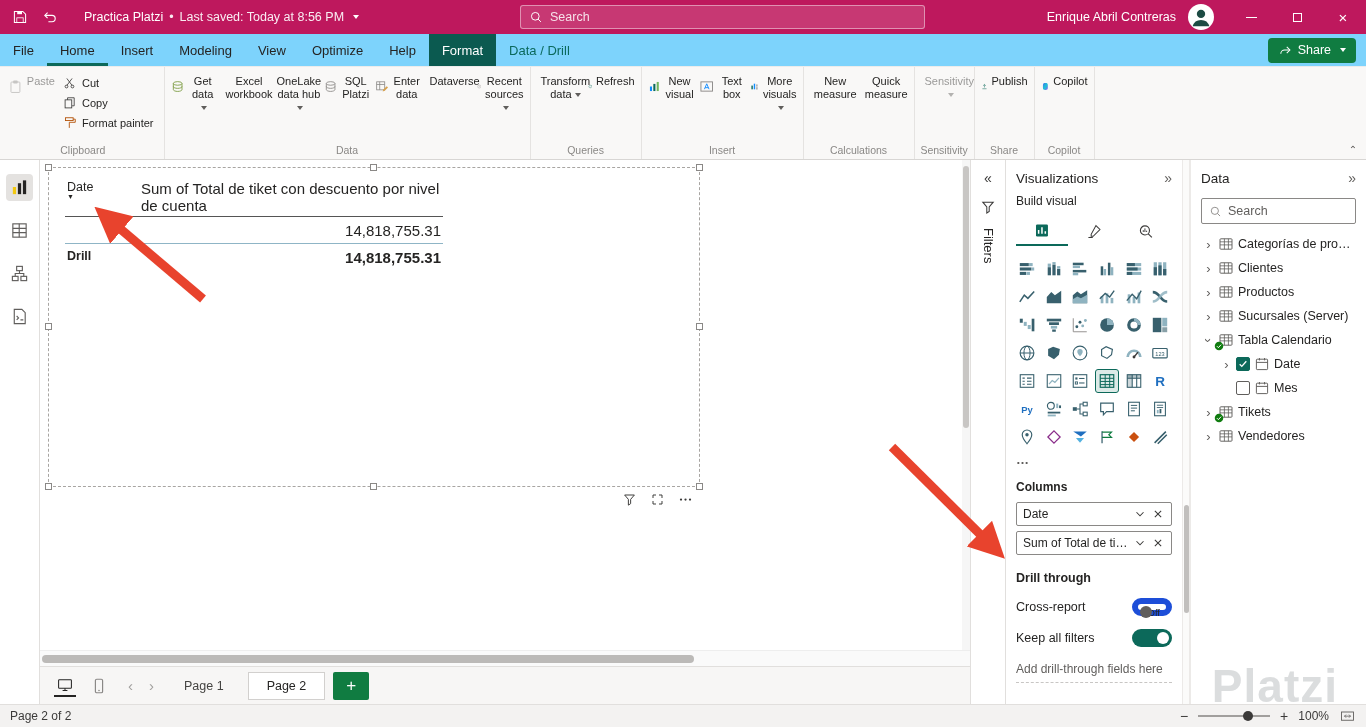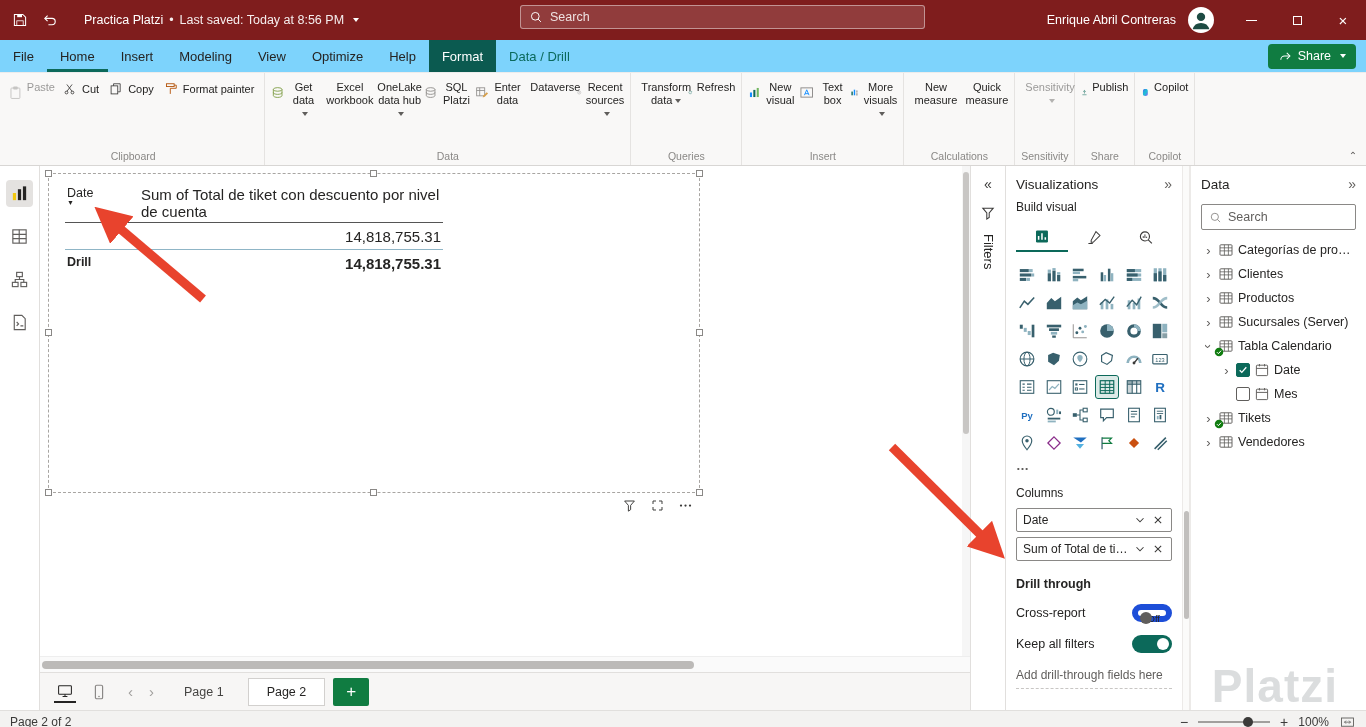--- a/index.html
+++ b/index.html
@@ -1,21 +1,21 @@
 <!DOCTYPE html>
 <html><head>
 <meta charset="utf-8">
 <style>
 *{box-sizing:border-box;margin:0;padding:0}
 html,body{width:1366px;height:727px;overflow:hidden;background:#fff;color:#252423;
   font-family:"Liberation Sans","DejaVu Sans",sans-serif;font-size:12px}
 .ic svg,.ric svg,.tree-ic svg,.pill-ic svg,.grid-cell svg,.nbtn svg,.vtab svg{width:100%;height:100%;display:block}
 
 
-.titlebar{height:40px;background:#7f1d1d;display:flex;align-items:center;color:#fff;position:relative}
+.titlebar{height:34px;background:#be185d;display:flex;align-items:center;color:#fff;position:relative}
 .tb-ic{width:16px;height:16px;margin-left:14px}
 .tb-ic.first{margin-left:12px}
 .tb-title{margin-left:26px;font-size:12.5px;display:flex;align-items:center;gap:6px;white-space:nowrap}
 .tb-title .dim{opacity:.92}
 .crt{display:inline-block;width:0;height:0;border-left:3.5px solid transparent;border-right:3.5px solid transparent;border-top:4px solid #605e5c;margin-left:3px;vertical-align:middle}
 .crt.w{border-top-color:#fff}
 .tb-search{position:absolute;left:520px;top:5px;width:405px;height:24px;background:rgba(255,255,255,.14);
   border:1px solid rgba(255,255,255,.45);border-radius:3px;display:flex;align-items:center;padding:0 8px;gap:7px}
 .tb-search .ic{width:14px;height:14px}
 .tb-search input{flex:1;background:transparent;border:none;outline:none;color:#fff;font-size:12.5px;font-family:inherit}
@@ -39,21 +39,21 @@
 .share-btn .ic{width:14px;height:14px}
 
 
 .ribbon{height:93px;background:#f9f8f7;border-bottom:1px solid #d8d6d4;display:flex;padding:0 2px;position:relative}
 .rgroup{display:flex;flex-direction:column;justify-content:space-between;padding:3px 5px 0;border-right:1px solid #e5e3e1}
 .rgroup-items{display:flex;align-items:flex-start;gap:2px}
 .rgroup-label{font-size:10.5px;color:#8a8886;text-align:center;padding:1px 0 3px}
 .rbtn-large{width:49px;display:flex;flex-direction:row;gap:4px;padding:5px 1px 2px;border-radius:3px;text-align:center}
 .rbtn-large .ric{width:23px;height:23px}
 .rlbl{font-size:11px;line-height:1.18;color:#252423}
-.clip-col{display:flex;padding-top:3px}
+.clip-col{display:flex;flex-direction:column;padding-top:3px}
 .rbtn-small{display:flex;align-items:center;gap:5px;height:20px;padding:0 5px;border-radius:2px}
 .rbtn-small .ric{width:14px;height:14px}
 .disabled{opacity:.45}
 .ribbon-collapse{position:absolute;right:6px;bottom:3px;width:14px;height:14px;color:#605e5c;font-size:10px;
   display:flex;align-items:center;justify-content:center}
 
 
 .main{display:flex;height:544px}
 .leftnav{width:40px;border-right:1px solid #e1dfdd;display:flex;flex-direction:column;align-items:center;padding-top:14px;gap:16px;background:#fff}
 .nbtn{width:27px;height:27px;padding:4px;border-radius:4px}
@@ -102,21 +102,21 @@
 .build-lbl{margin-top:8px;font-size:12px;color:#252423}
 .vtabs{margin-top:8px;display:flex}
 .vtab{width:33.3%;height:30px;display:flex;align-items:center;justify-content:center;padding:4px 18px}
 .vtab .tin{width:21px;height:21px}
 .vtab.sel{border-bottom:2px solid #0c695a}
 .grid{margin-top:12px;display:grid;grid-template-columns:repeat(6,1fr);row-gap:6px;column-gap:4px}
 .grid-cell{width:22px;height:22px;padding:2px;border-radius:2px}
 .grid-cell.sel{outline:1px solid #0c695a;background:#dceae7}
 .grid-cell.sel svg *{stroke:#0c695a}
 .more-dots{margin-top:4px;color:#605e5c;font-weight:bold;letter-spacing:1px;font-size:13px}
-.sec-lbl{margin-top:13px;font-size:12px;font-weight:normal;color:#252423}
+.sec-lbl{margin-top:13px;font-size:12px;font-weight:bold;color:#252423}
 .pill-list{margin-top:8px}
 .pill{height:24px;border:1px solid #8a8886;border-radius:2px;background:#fff;display:flex;align-items:center;padding:0 6px;gap:4px;margin-bottom:5px}
 .pill-txt{flex:1;font-size:12px;white-space:nowrap;overflow:hidden;text-overflow:ellipsis}
 .pill-ic{width:14px;height:14px;color:#3b3a39}
 .drill-lbl{margin-top:16px;font-size:12.5px;font-weight:bold}
 .tog-row{margin-top:13px;display:flex;align-items:center;justify-content:space-between;font-size:12.5px}
 .toggle{width:40px;height:18px;border-radius:9px;position:relative;font-size:9.5px}
 .toggle.off{border:6px solid #1d4ed8}
 .toggle.off .knob{position:absolute;left:2px;top:2px;width:12px;height:12px;border-radius:50%;background:#605e5c}
 .toggle.off .tstate{position:absolute;right:6px;top:3px;color:#252423}

